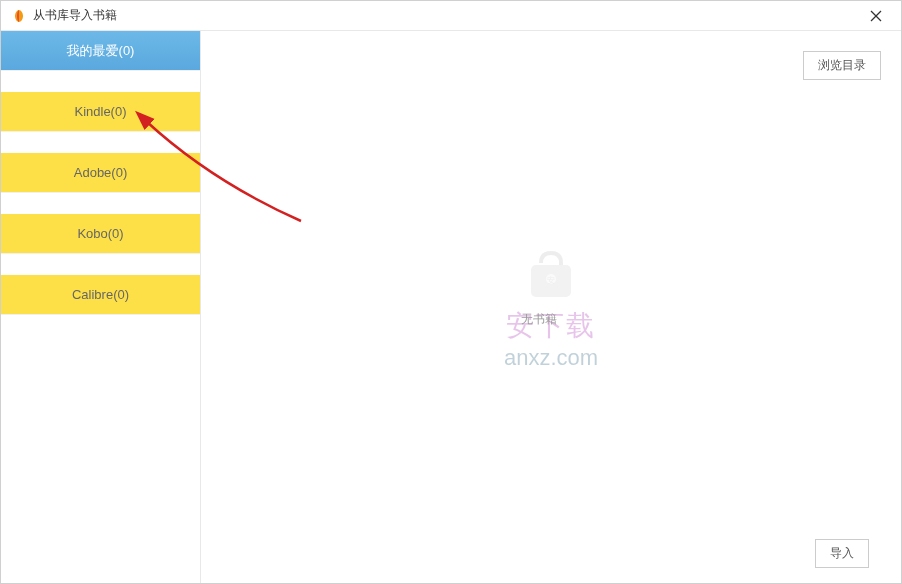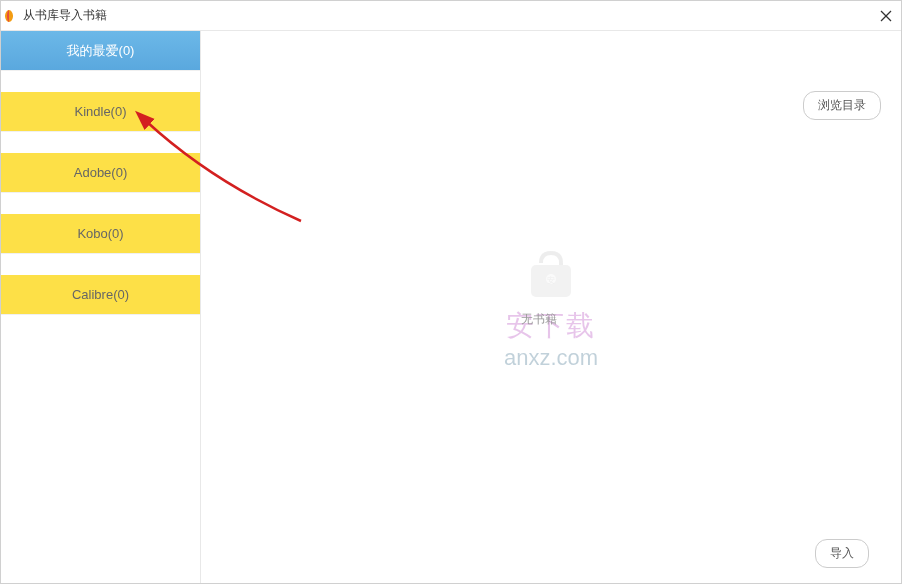--- a/index.html
+++ b/index.html
@@ -19,21 +19,21 @@
       width: 100%;
       height: 100%;
       border: 1px solid #d0d0d0;
       display: flex;
       flex-direction: column;
     }
     .titlebar {
       height: 30px;
       display: flex;
       align-items: center;
-      padding: 0 0;
+      padding: 0 10px;
       border-bottom: 1px solid #e8e8e8;
       background: #fff;
     }
     .titlebar-icon {
       width: 16px;
       height: 16px;
       margin-right: 6px;
       display: flex;
       align-items: center;
       justify-content: center;
@@ -91,23 +91,22 @@
       position: absolute;
       top: 20px;
       right: 20px;
     }
     .btn {
       padding: 5px 14px;
       font-size: 12px;
       color: #555;
       background: #fff;
       border: 1px solid #ccc;
-      border-radius: 12px;
+      border-radius: 0;
       cursor: pointer;
-      margin-top: 40px;
     }
     .content-center {
       flex: 1;
       display: flex;
       align-items: center;
       justify-content: center;
       position: relative;
     }
     .watermark {
       opacity: 0.25;

